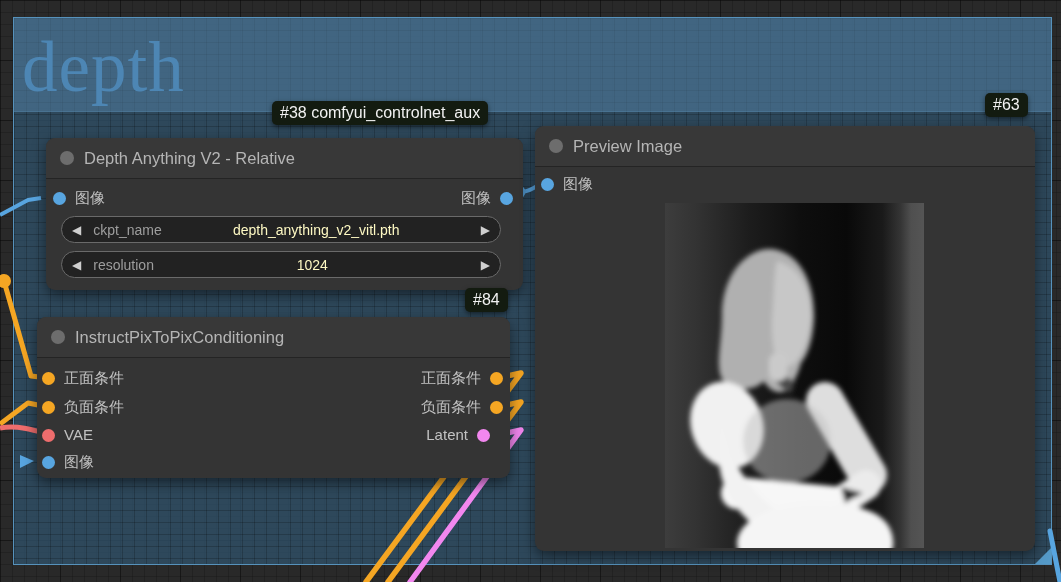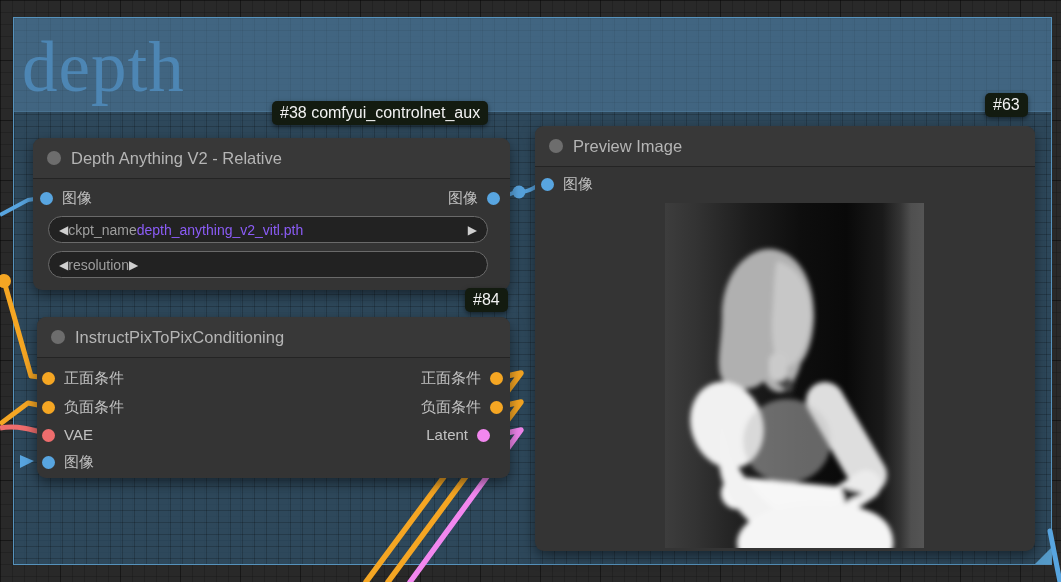--- a/index.html
+++ b/index.html
@@ -61,22 +61,22 @@
   .dot.img{background:#58a5e0;}
   .dot.cond{background:#f5a623;}
   .dot.vae{background:#ef6d6d;}
   .dot.lat{background:#f287ef;}
   .widget{
     position:absolute;left:15px;width:440px;height:27px;box-sizing:border-box;
     background:#222;border:1px solid #6a6a6a;border-radius:14px;
     display:flex;align-items:center;padding:0 10px;color:#9e9e9e;font-size:14px;
   }
   .widget .arrow{color:#cfcfcf;font-size:12px;line-height:1;}
-  .widget .wname{margin-left:0;flex:0 0 auto;}
-  .widget .wval{flex:1 1 auto;text-align:left;margin-right:10px;color:#8b5cf6;}
+  .widget .wname{margin-left:12px;flex:0 0 auto;}
+  .widget .wval{flex:1 1 auto;text-align:center;margin-right:10px;color:#fef9c3;}
   
   .badge{
     position:absolute;z-index:4;background:#131b10;color:#f2f2f2;
     font-size:16px;line-height:24px;height:24px;border-radius:5px;
     padding:0 8px;white-space:nowrap;box-shadow:0 2px 5px rgba(0,0,0,.5);
   }
   
   .pimg{position:absolute;left:130px;top:77px;width:259px;height:345px;}
 </style>
 </head>
@@ -106,40 +106,41 @@
 
   <path d="M497,378 L521,373 L366,582" stroke="#f5a623" stroke-width="5.5" fill="none" stroke-linejoin="round" stroke-linecap="round"></path>
   <path d="M497,407 L521,402 L388,582" stroke="#f5a623" stroke-width="5.5" fill="none" stroke-linejoin="round" stroke-linecap="round"></path>
   <path d="M497,435 L521,430 L410,582" stroke="#f287ef" stroke-width="5.5" fill="none" stroke-linejoin="round" stroke-linecap="round"></path>
 
   <path d="M1060,582 L1050,531" stroke="#58a5e0" stroke-width="5" fill="none" stroke-linecap="round"></path>
 
   <path d="M1051,548 L1051,564 L1035,564 Z" fill="#559ac8"></path>
 </svg>
 
-<div class="node" style="left:33px;top:138px;width:477px;height:152px;">
+<div class="node" style="left:46px;top:138px;width:477px;height:152px;">
   <div class="node-title">
     <span class="t-dot"></span>
     <span class="t-text">Depth Anything V2 - Relative</span>
   </div>
   <div class="srow in" style="top:50px;left:7px;">
     <span class="dot img"></span><span>图像</span>
   </div>
   <div class="srow out" style="top:50px;right:10px;">
     <span>图像</span><span class="dot img"></span>
   </div>
   <div class="widget" style="top:78px;">
     <span class="arrow">◀</span>
     <span class="wname">ckpt_name</span>
     <span class="wval">depth_anything_v2_vitl.pth</span>
     <span class="arrow">▶</span>
   </div>
   <div class="widget" style="top:113px;">
     <span class="arrow">◀</span>
     <span class="wname">resolution</span>
+    <span class="wval">1024</span>
     <span class="arrow">▶</span>
   </div>
 </div>
 
 <div class="node" style="left:37px;top:317px;width:473px;height:161px;">
   <div class="node-title">
     <span class="t-dot"></span>
     <span class="t-text">InstructPixToPixConditioning</span>
   </div>
   <div class="srow in" style="top:51px;left:5px;">

